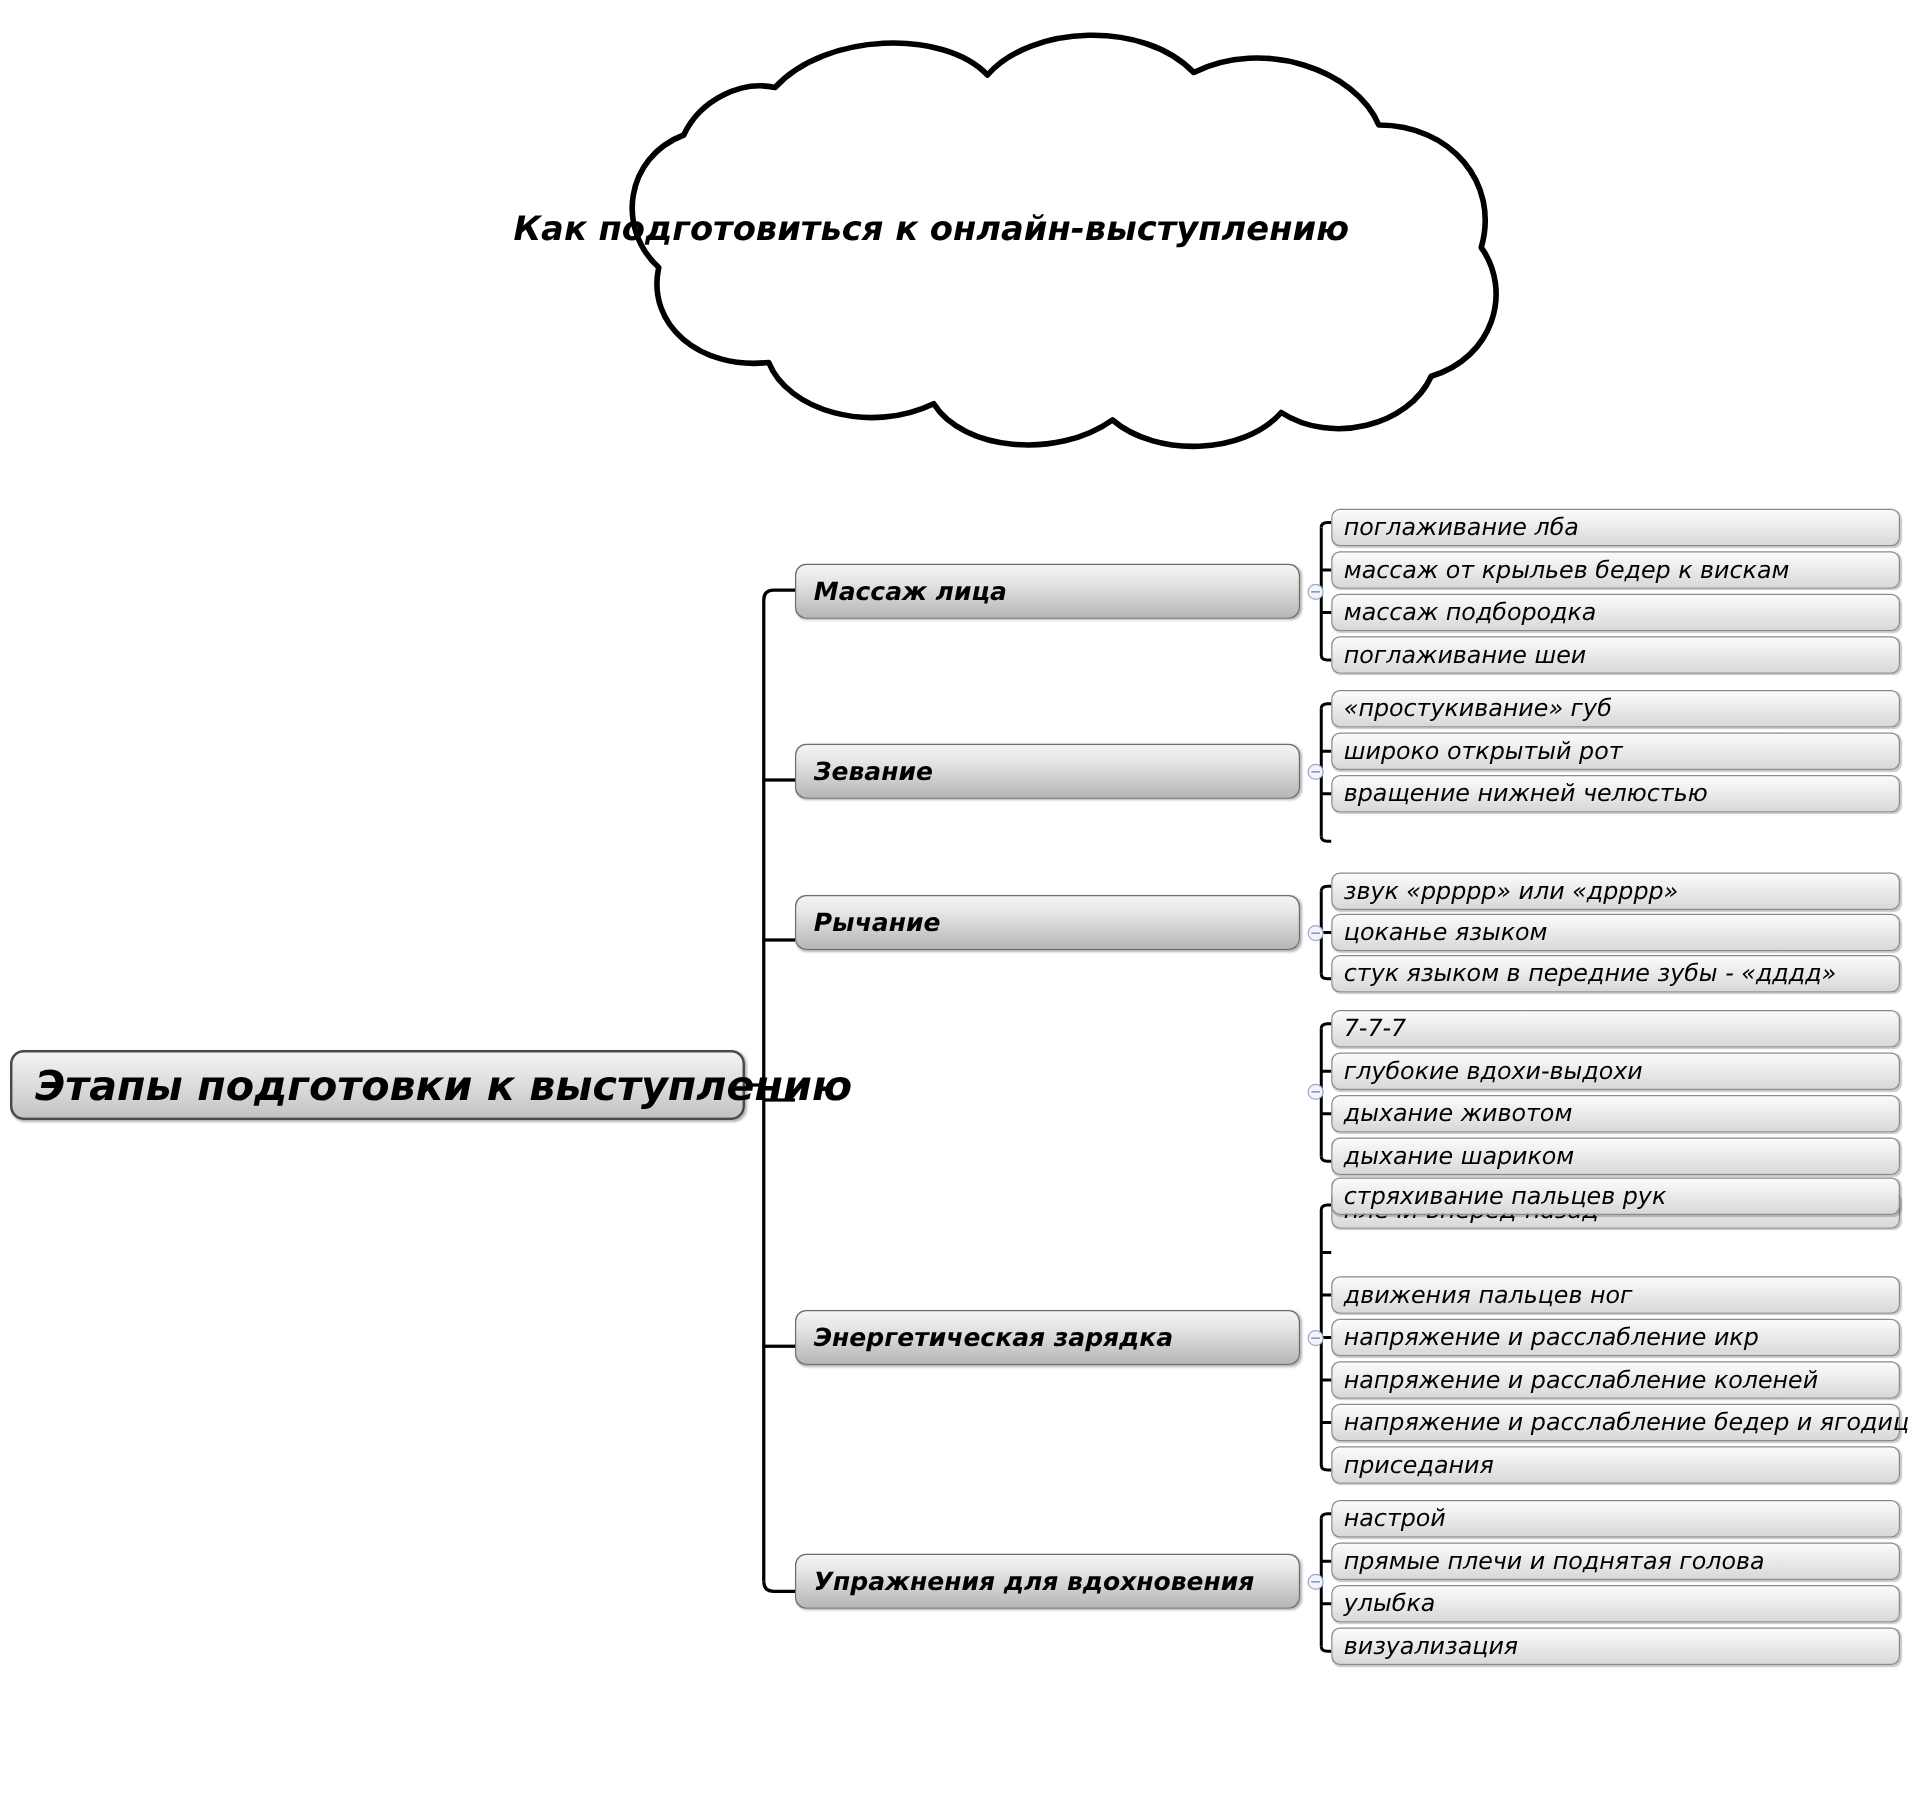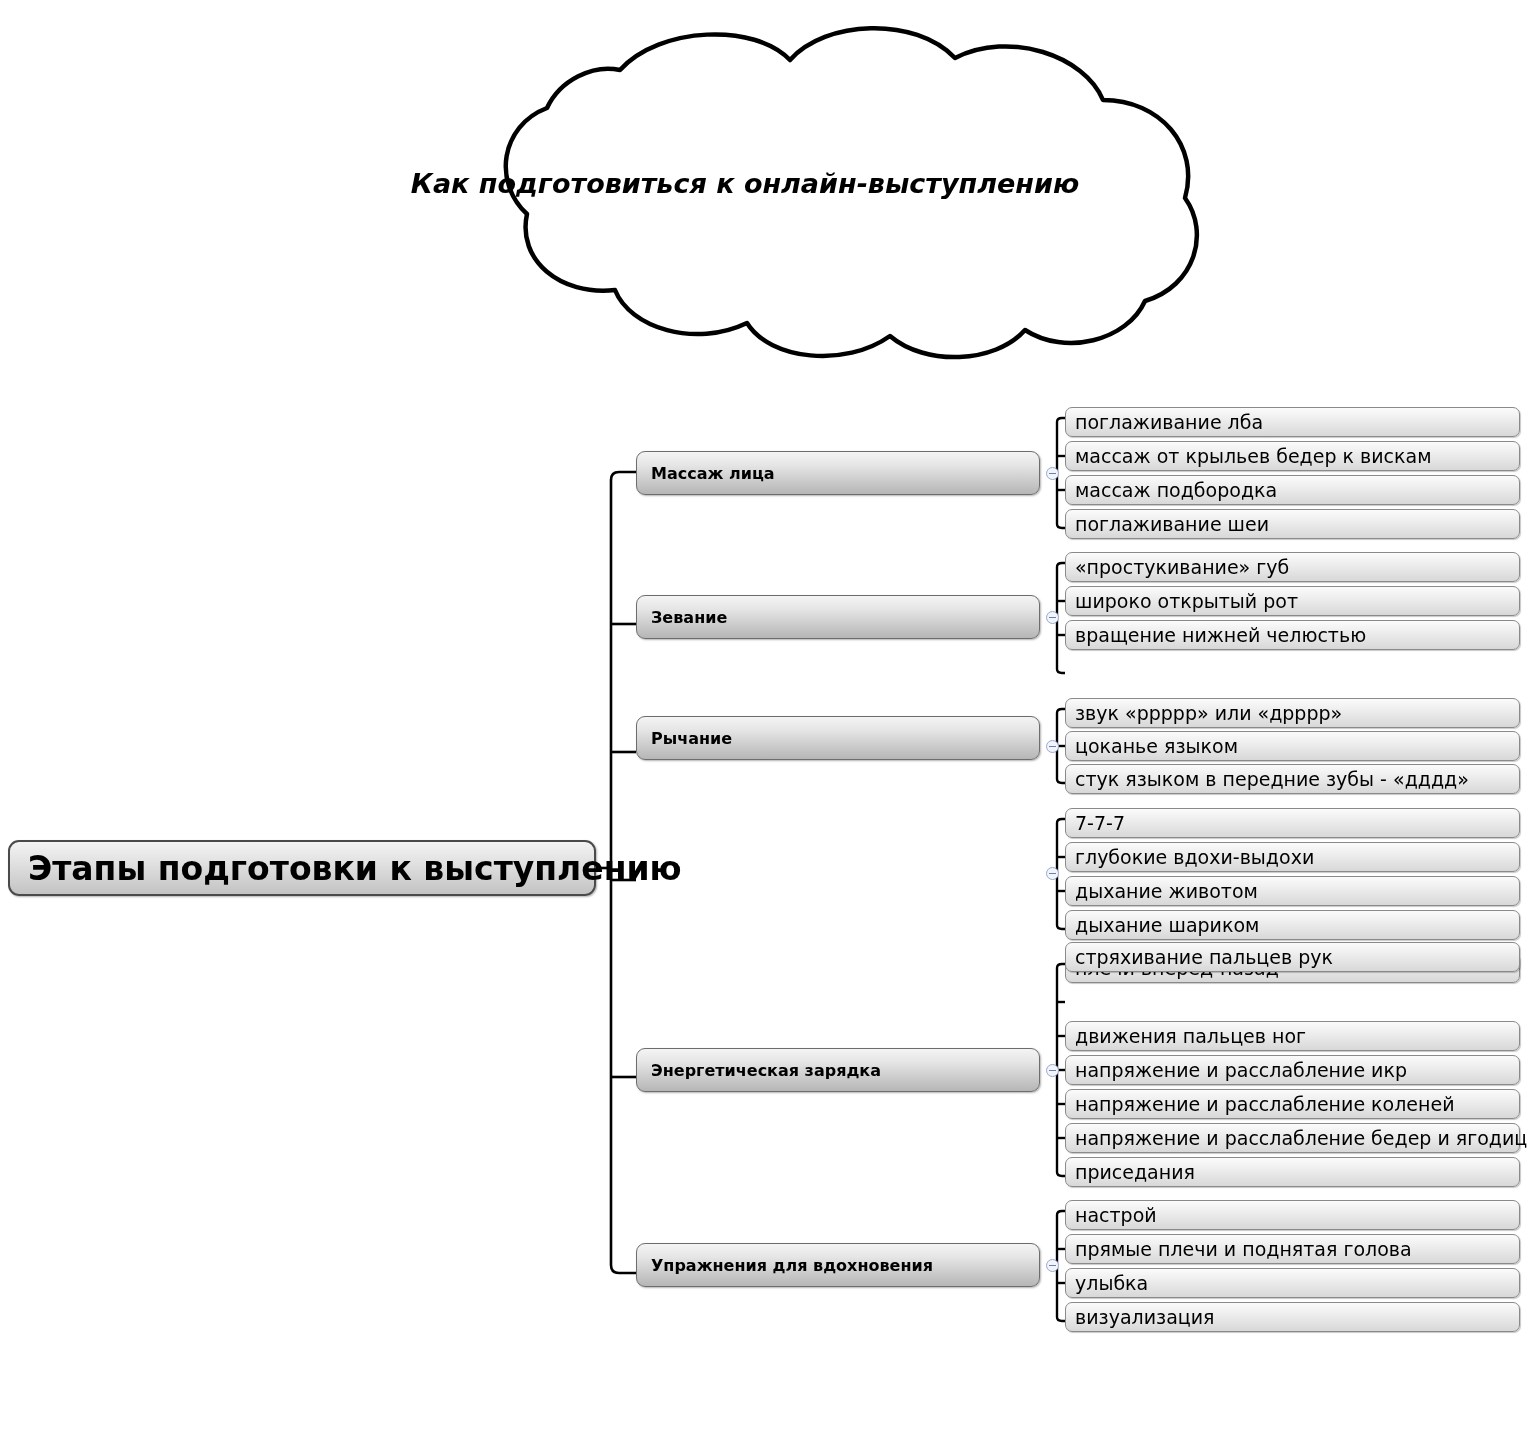--- a/index.html
+++ b/index.html
@@ -23,42 +23,42 @@
 
   
   .node{
     position:absolute;box-sizing:border-box;
     display:flex;align-items:center;
     border:1px solid #7a7a7a;
     border-radius:9px;
     color:#000;
     box-shadow:1px 1px 2px rgba(0,0,0,0.30);
   }
-  .node .lbl{display:block;width:100%;}
+  .node .lbl{display:block;width:100%;font-style:italic;}
 
   
   .node.root{
     left:8px;top:840px;width:588px;height:56px;
     border:2px solid #4a4a4a;border-radius:11px;
     background:linear-gradient(to bottom,#f3f3f3 0%,#e2e2e2 38%,#c3c3c3 100%);
     padding:0 18px;
   }
   .node.root .lbl{
     font-size:33px;font-weight:bold;text-align:center;white-space:nowrap;
   }
 
   
   .node.branch{
     left:636px;width:404px;height:44px;
     border:1px solid #6d6d6d;border-radius:9px;
     background:linear-gradient(to bottom,#f4f4f4 0%,#e6e6e6 30%,#c9c9c9 72%,#b6b6b6 100%);
     padding:0 14px;
   }
   .node.branch .lbl{
-    font-size:16px;font-weight:bold;white-space:nowrap;text-align:left;
+    font-size:20px;font-weight:bold;white-space:nowrap;text-align:left;
   }
 
   
   .node.leaf{
     left:1065px;width:455px;height:30px;
     border:1px solid #8a8a8a;border-radius:7px;
     background:linear-gradient(to bottom,#fbfbfb 0%,#f1f1f1 30%,#e2e2e2 72%,#d8d8d8 100%);
     padding:0 9px;
     box-shadow:1px 1px 1px rgba(0,0,0,0.22);
   }

